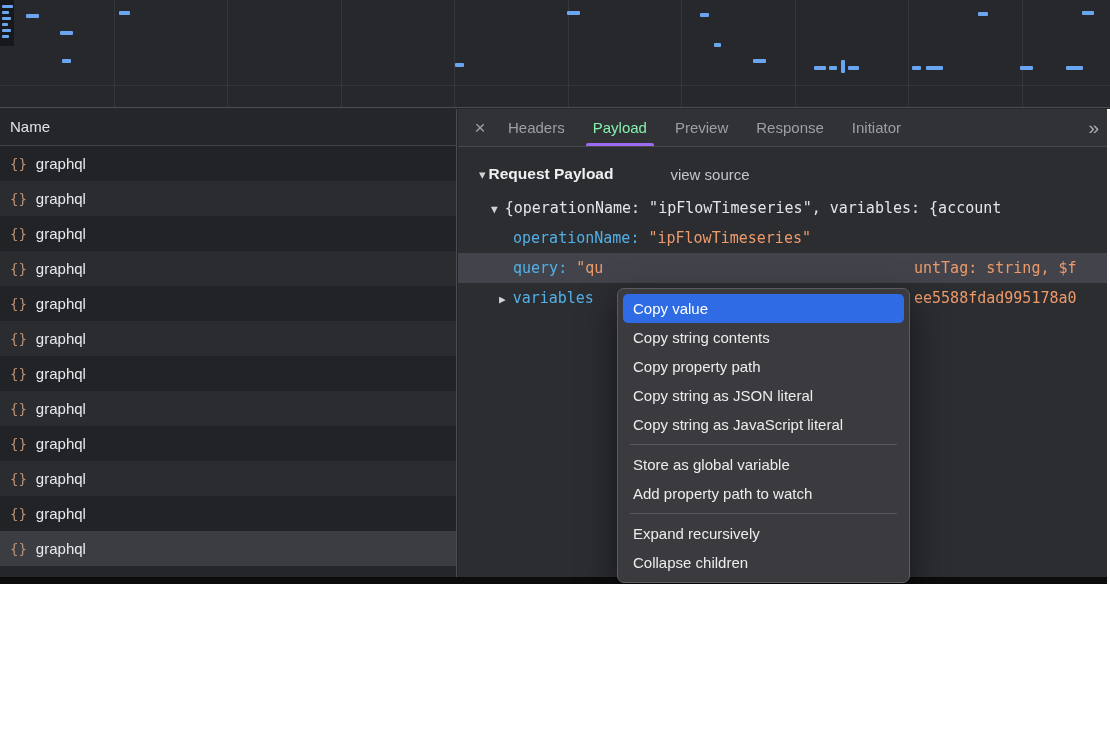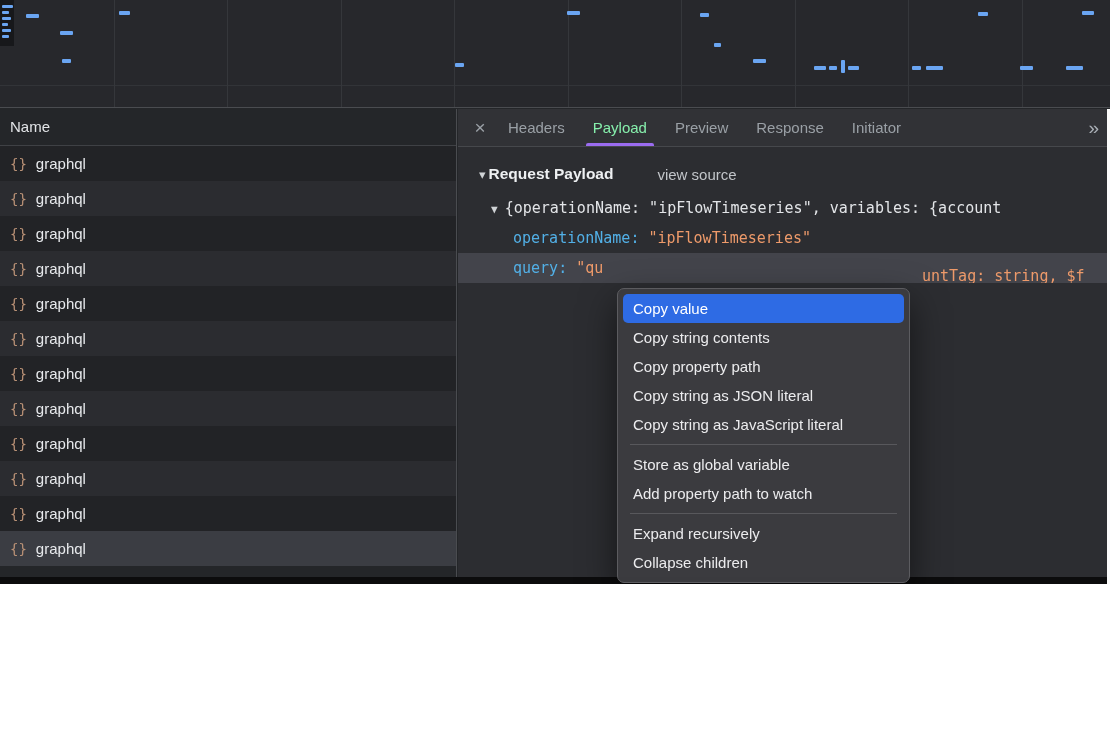--- a/index.html
+++ b/index.html
@@ -44,33 +44,33 @@
   .tab.active { color:#86efac; }
   .tab.active::after { content:""; position:absolute; left:7px; right:7px; bottom:0;
     height:3px; background:var(--tab-underline,#9b6cf0); border-radius:2px 2px 0 0; }
   .more { margin-left:auto; align-self:center; color:#aab0b7; font-size:19px; }
 
   .content { position:relative; padding-top:14px; }
   .payload-header { height:26px; display:flex; align-items:center;
     padding-left:21px; margin-bottom:6px; }
   .tri { font-size:13px; color:#d0d3d6; margin-right:3px; }
   .payload-title { font-weight:700; font-size:15.5px; color:#eef0f2; }
-  .view-source { margin-left:44px; font-size:15px; color:#c2c5c9; cursor:default;text-align:right; }
+  .view-source { margin-left:57px; font-size:15px; color:#c2c5c9; cursor:default;text-align:right; }
 
   .tree { font-family:"DejaVu Sans Mono", monospace; font-size:15px; color:#e3e5e8; }
   .tree-line { position:relative; height:30px; line-height:30px;
     white-space:nowrap; overflow:hidden; }
   .line-preview { padding-left:33px; }
   .line-child   { padding-left:55px; }
   .line-variables { padding-left:41px; }
   .node-arrow { font-size:11px; color:#d0d3d6; margin-right:7px; }
   .key { color:var(--key-color,#52b0e7); margin-right:9px; }
   .str { color:var(--string-color,#ee9a6a); }
   .line-query { background:#43444b; }
-  .frag { position:absolute; left:456px; top:8px;margin-left:8px; }
+  .frag { position:absolute; left:456px; top:0; }
 
   
   .context-menu { position:absolute; left:617px; top:288px; width:293px;
     background:rgba(59,59,63,0.98); border:1px solid #5c5c60; border-radius:7px;
     padding:5px 0; box-shadow:0 14px 36px rgba(0,0,0,0.55); z-index:20;
     font-size:15px; color:#ececee; }
   .menu-item { height:29px; line-height:29px; padding:0 10px; margin:0 5px;
     border-radius:5px; white-space:nowrap; cursor:default; }
   .menu-item.highlighted { background:var(--menu-highlight,#2e6be4); color:#ffffff; }
   .menu-sep { height:1px; background:#58585c; margin:5px 12px; }
@@ -207,20 +207,24 @@
         <div class="tree-line line-preview">
           <span class="node-arrow">▼</span><span>{operationName: "ipFlowTimeseries", variables: {account</span>
         </div>
         <div class="tree-line line-child">
           <span class="key">operationName:</span><span class="str">"ipFlowTimeseries"</span>
         </div>
         <div class="tree-line line-child line-query">
           <span class="key">query:</span><span class="str">"qu</span>
           <span class="str frag">untTag: string, $f</span>
         </div>
+        <div class="tree-line line-variables">
+          <span class="node-arrow">▶</span><span class="key">variables</span>
+          <span class="str frag">ee5588fdad995178a0</span>
+        </div>
       </div>
     </div>
   </div>
 
   <div class="hr-bottom"></div>
   <div class="black-bar"></div>
   <div class="right-strip"></div>
 
   <div class="context-menu" id="context-menu">
       <div class="menu-item highlighted">Copy value</div>

